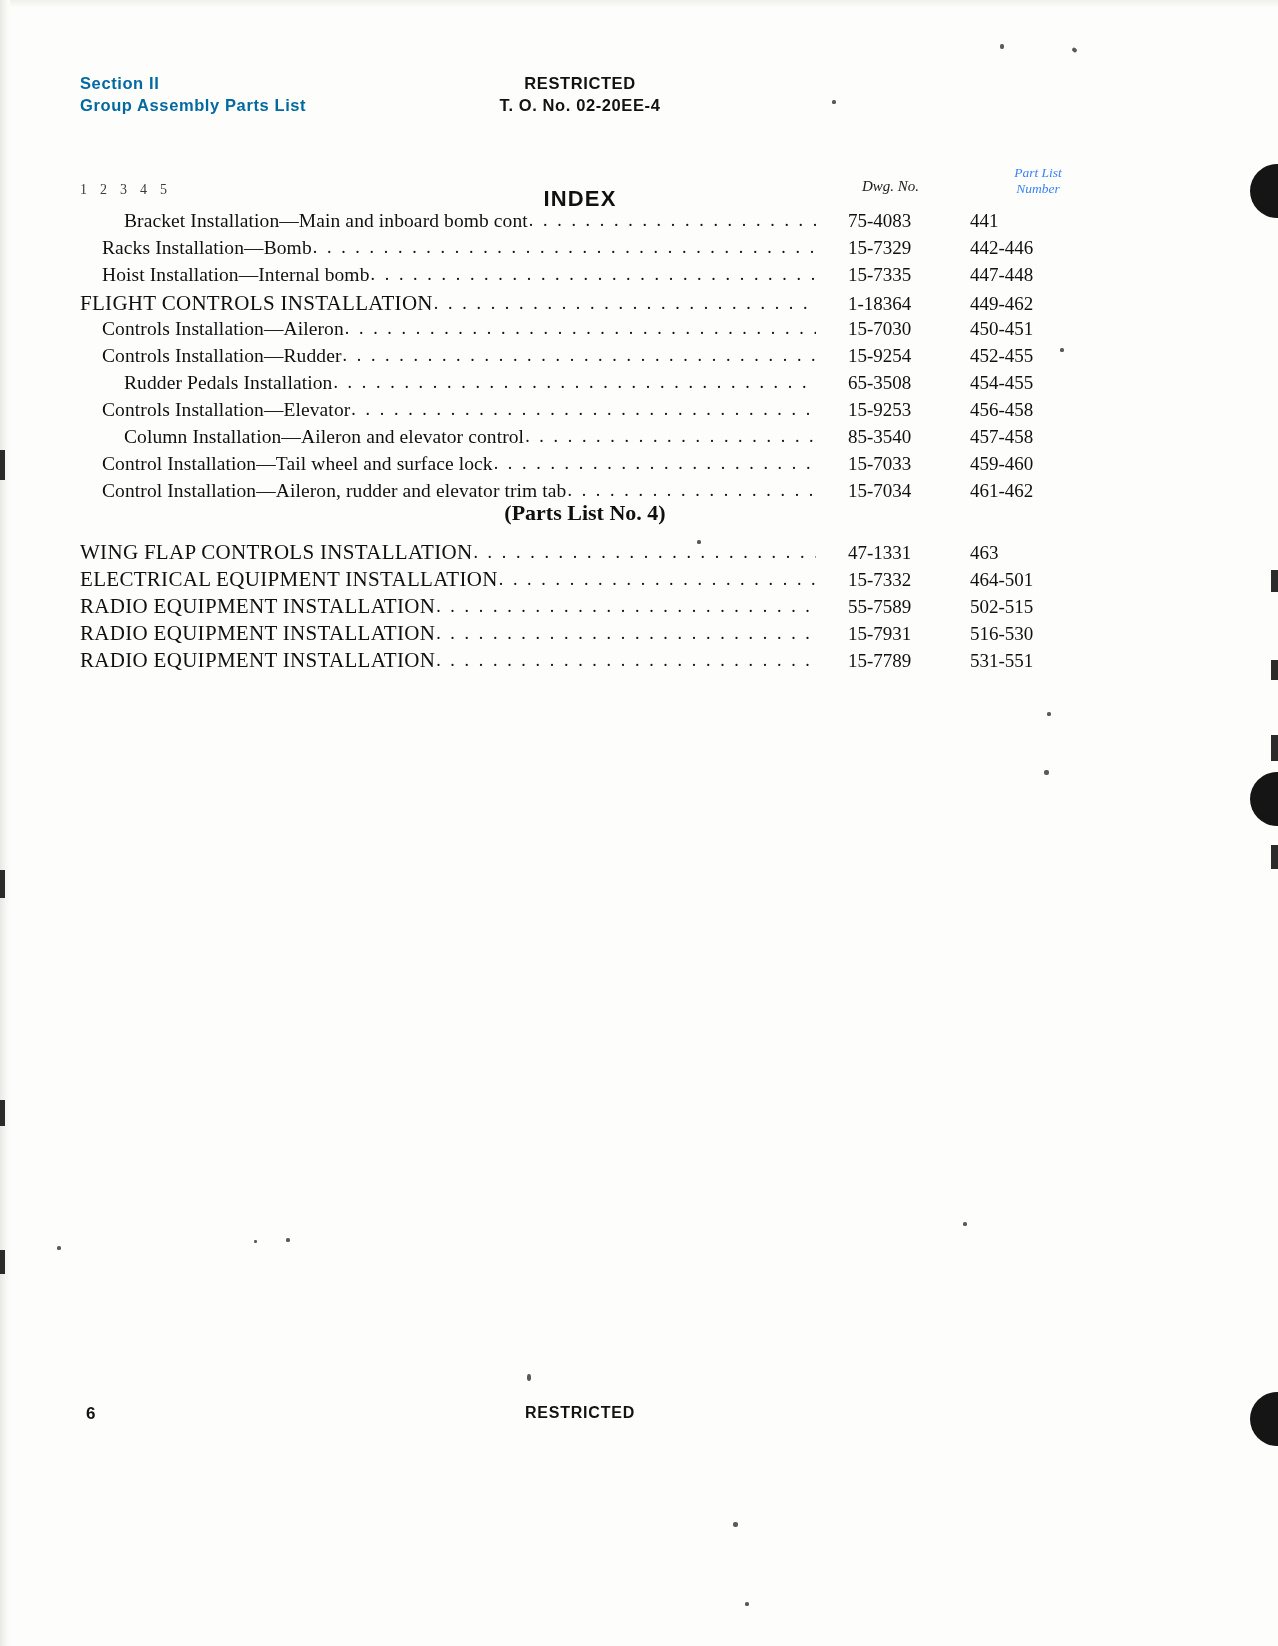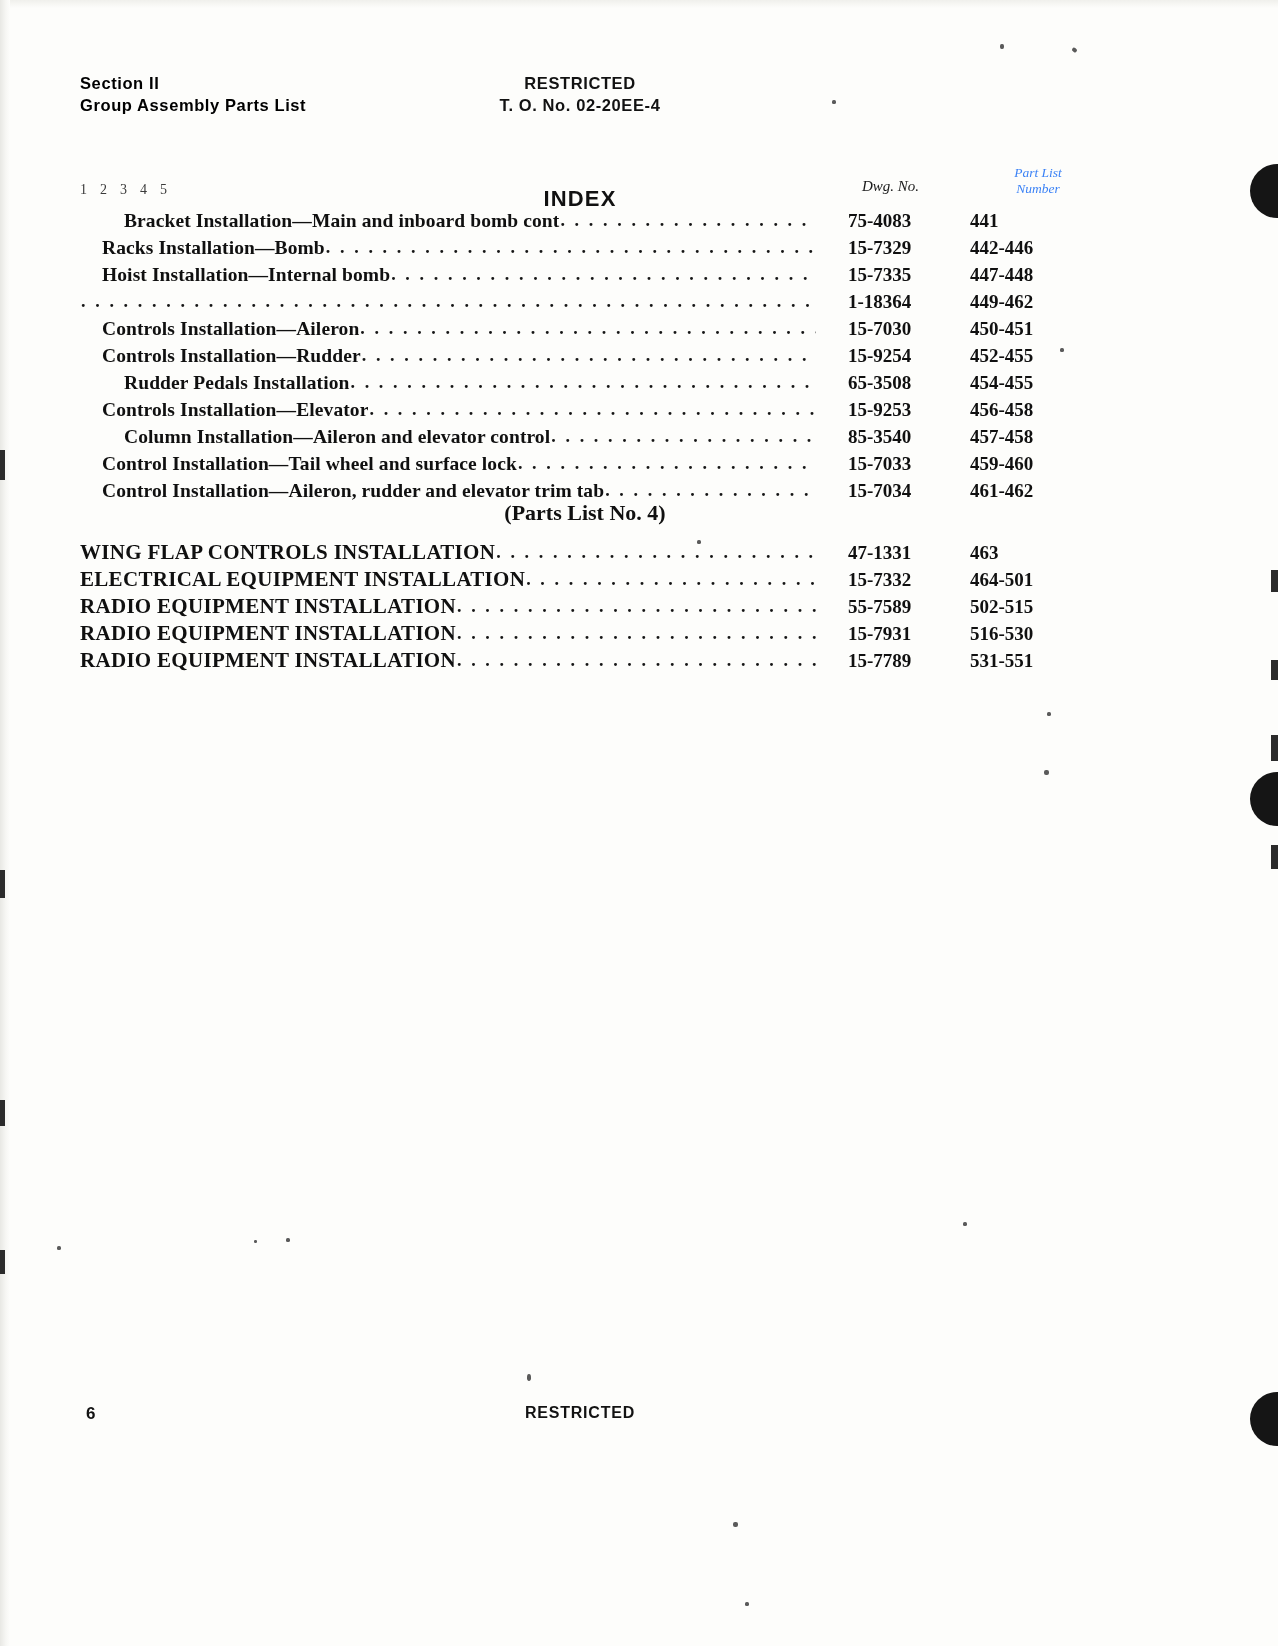--- a/index.html
+++ b/index.html
@@ -54,21 +54,21 @@
 
   
   .hdr-left {
     position: absolute;
     left: 80px; top: 72px;
     font-family: "Liberation Sans", "DejaVu Sans", sans-serif;
     font-weight: bold;
     font-size: 16.5px;
     line-height: 22px;
     letter-spacing: 0.6px;
-    color: #000000;
+    color: #0369a1;
     white-space: nowrap;
   }
   .hdr-center {
     position: absolute;
     left: 400px; top: 72px;
     width: 360px;
     text-align: center;
     font-family: "Liberation Sans", "DejaVu Sans", sans-serif;
     font-weight: bold;
     font-size: 16.5px;
@@ -127,21 +127,20 @@
   }
   .blk-a { top: 210px; }
   .blk-b { top: 540px; }
 
   .row {
     display: flex;
     align-items: baseline;
     height: 27px;
     font-size: 19.5px;
     color: #101010;
-    font-weight: bold;
   }
   .row .title {
     white-space: nowrap;
     letter-spacing: 0.1px;
   }
   .row .leader {
     flex: 1 1 auto;
     overflow: hidden;
     white-space: nowrap;
     margin: 0 4px 0 1px;
@@ -277,20 +276,21 @@
         <span class="dwg">15-7329</span>
         <span class="pln">442-446</span>
       </div>
       <div class="row lvl1">
         <span class="title">Hoist Installation—Internal bomb</span>
         <span class="leader">. . . . . . . . . . . . . . . . . . . . . . . . . . . . . . . . . . . . . . . . . . . . . . . . . . . . . . . . . . . . . . . . . . . . . . . . . . . . . . . . . . . . . . . . . </span>
         <span class="dwg">15-7335</span>
         <span class="pln">447-448</span>
       </div>
       <div class="row lvl0 caps">
+        <span class="title">FLIGHT CONTROLS INSTALLATION</span>
         <span class="leader">. . . . . . . . . . . . . . . . . . . . . . . . . . . . . . . . . . . . . . . . . . . . . . . . . . . . . . . . . . . . . . . . . . . . . . . . . . . . . . . . . . . . . . . . . </span>
         <span class="dwg">1-18364</span>
         <span class="pln">449-462</span>
       </div>
       <div class="row lvl1">
         <span class="title">Controls Installation—Aileron</span>
         <span class="leader">. . . . . . . . . . . . . . . . . . . . . . . . . . . . . . . . . . . . . . . . . . . . . . . . . . . . . . . . . . . . . . . . . . . . . . . . . . . . . . . . . . . . . . . . . </span>
         <span class="dwg">15-7030</span>
         <span class="pln">450-451</span>
       </div>

